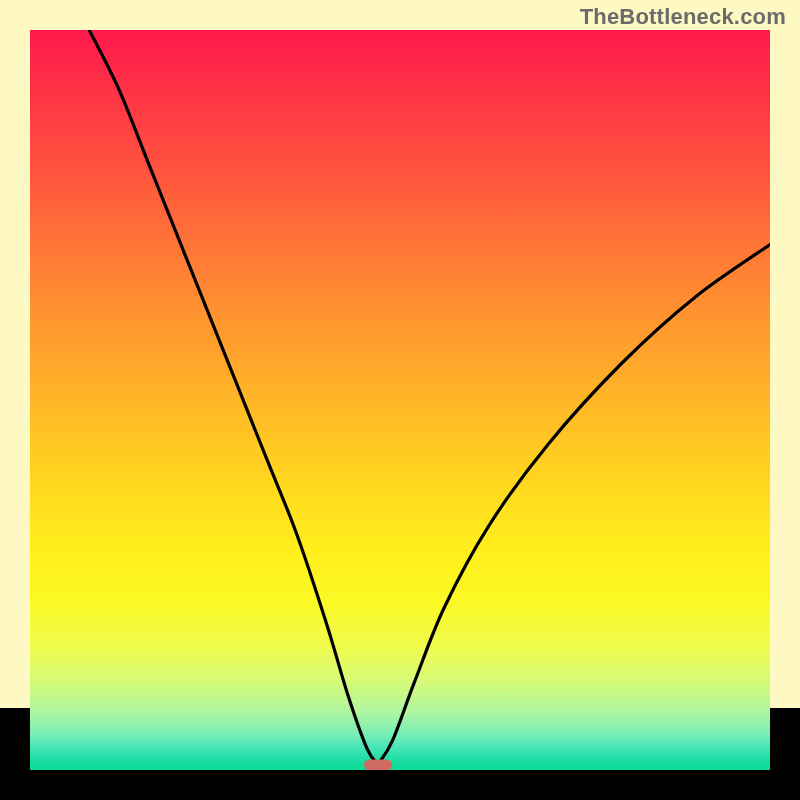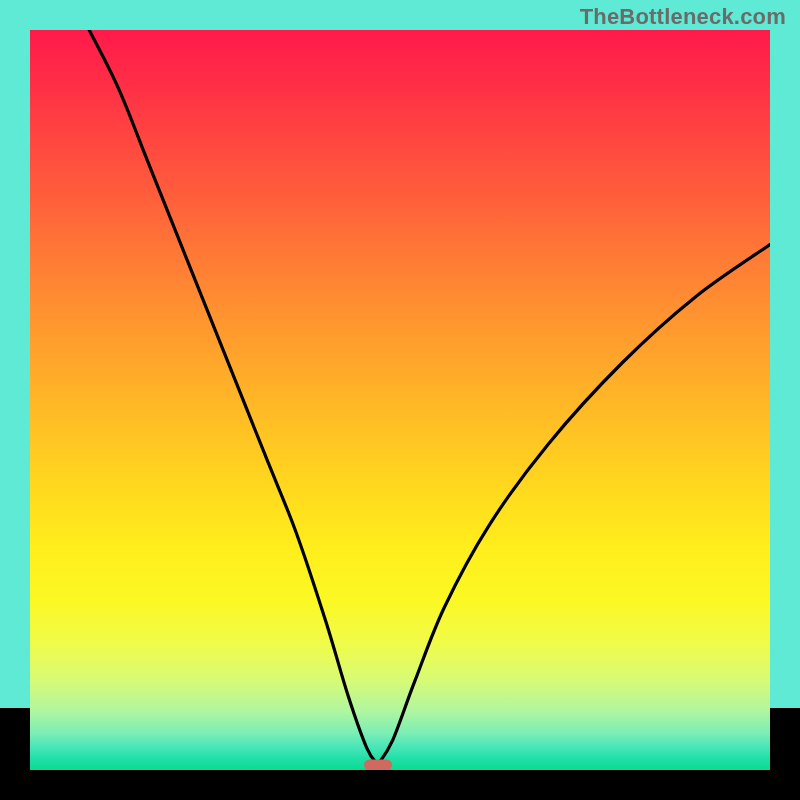--- a/index.html
+++ b/index.html
@@ -7,21 +7,21 @@
     padding: 0;
     width: 800px;
     height: 800px;
     background: #000;
     overflow: hidden;
   }
   .frame {
     position: relative;
     width: 800px;
     height: 708px;
-    background: #5eead4;
+    background: #fef9c3;
   }
   .watermark {
     position: absolute;
     top: 4px;
     right: 14px;
     font-family: Arial, Helvetica, sans-serif;
     font-size: 22px;
     font-weight: 600;
     color: #6b6b6b;
     letter-spacing: 0.2px;

